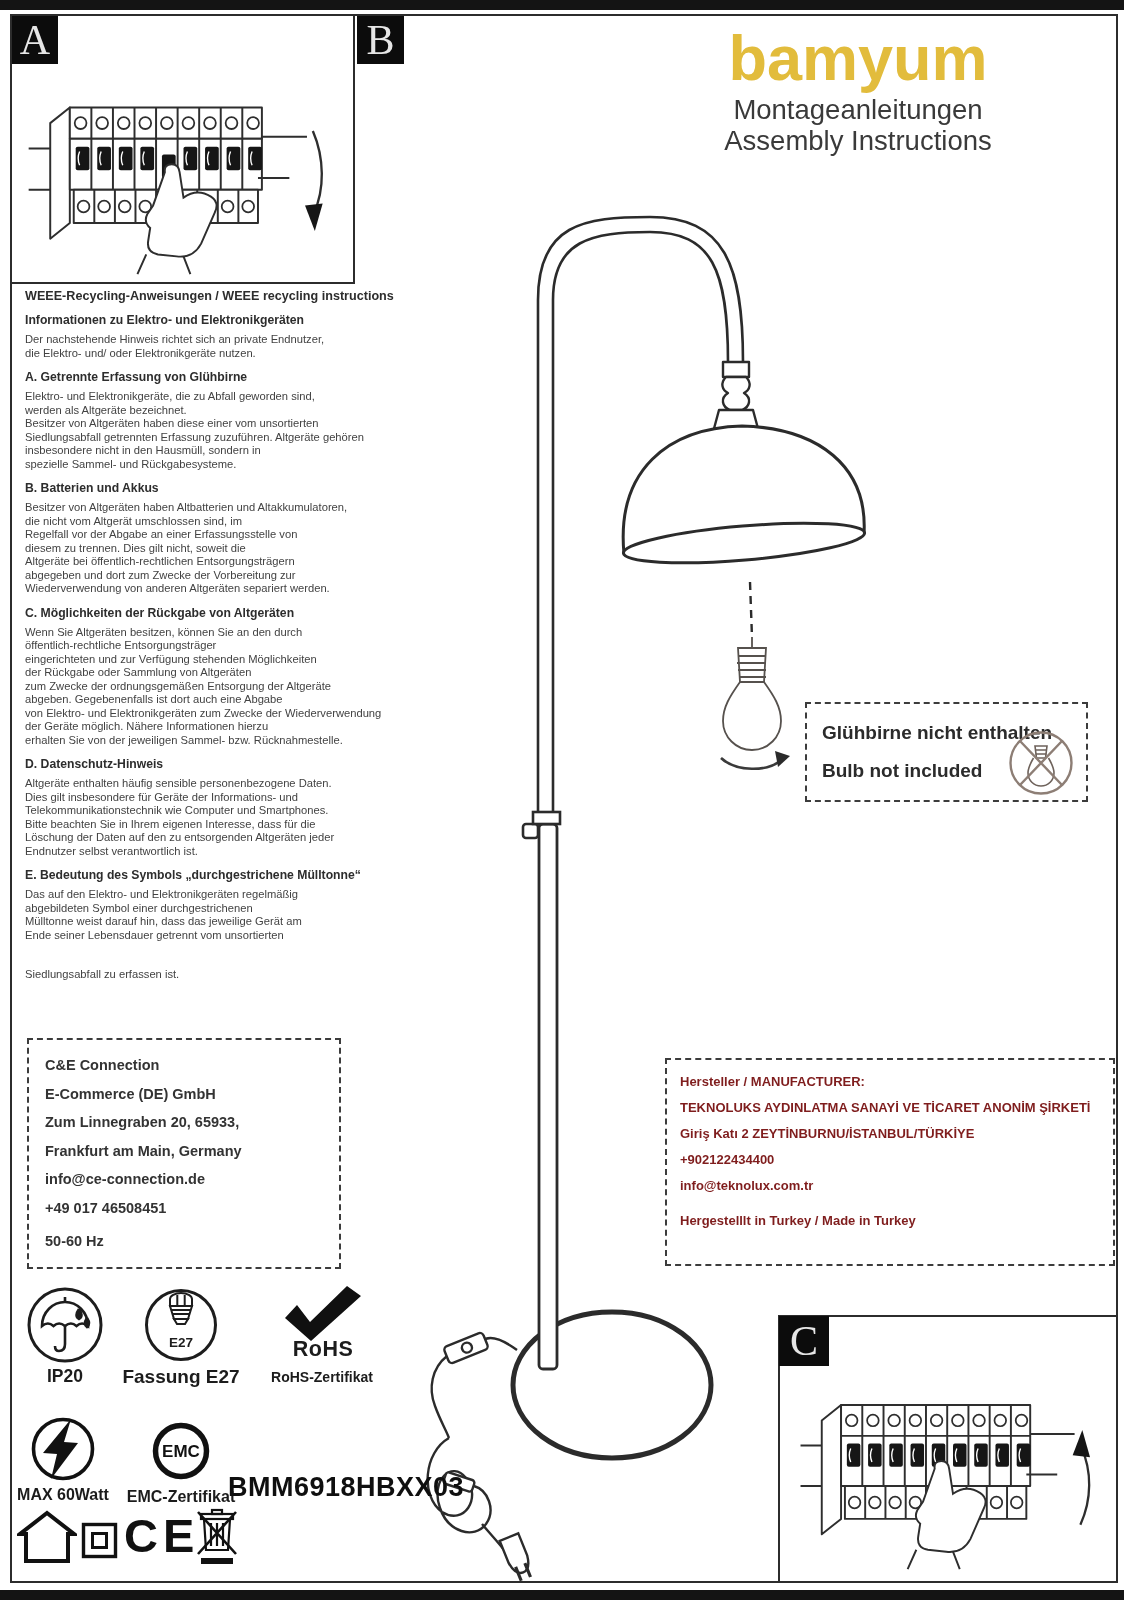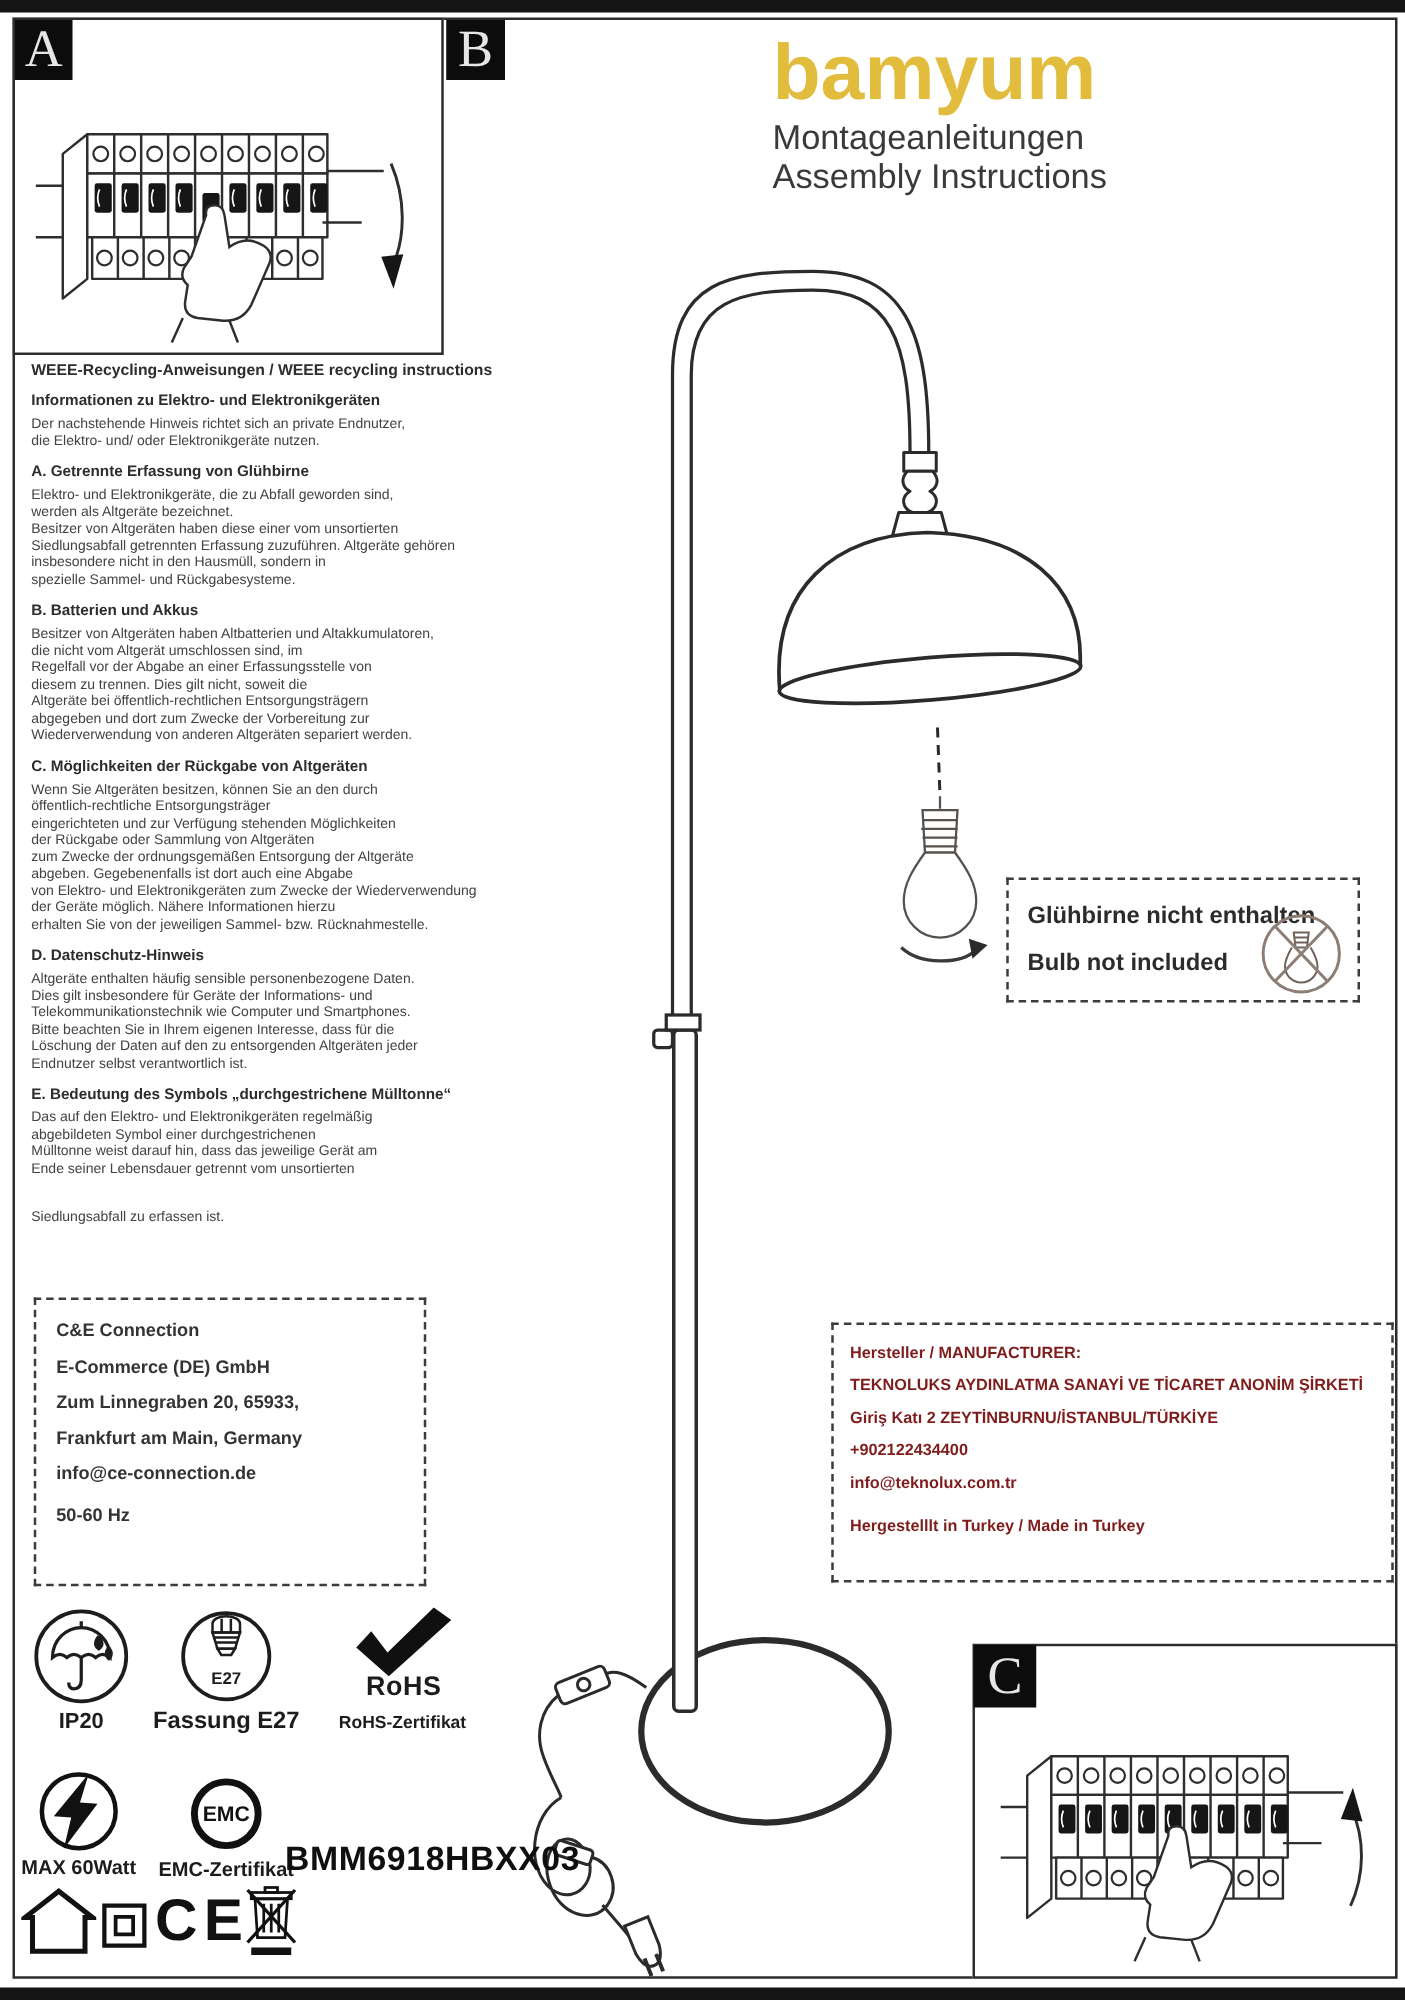--- a/index.html
+++ b/index.html
@@ -9,21 +9,21 @@
     overflow:hidden; color:#3c3c3c;
   }
   .abs { position:absolute; }
   .bar { background:#141414; }
   .frame { border:2px solid #2c2c2c; box-sizing:border-box; }
   .panel { border:2px solid #2c2c2c; box-sizing:border-box; background:#fff; }
   .badge {
     background:#0c0c0c; color:#e6e6e6; display:flex; align-items:center; justify-content:center;
     font-family:"Liberation Serif", serif; font-size:42px; line-height:1; box-sizing:border-box;
   }
-  .brand-block { text-align:left; }
+  .brand-block { text-align:center; }
   .brand { color:#e2bc3c; font-weight:bold; font-size:63px; line-height:64px; letter-spacing:0; }
   .subline { color:#3a3a3a; font-size:27.5px; line-height:31px; font-weight:normal; }
   .weee { width:438px; color:#424242; }
   .weee-title { font-size:12.6px; font-weight:bold; color:#2d2d2d; margin-bottom:10px; }
   .weee-h { font-size:12.2px; font-weight:bold; color:#2d2d2d; margin:10px 0 6px 0; }
   .weee-p { font-size:11.2px; line-height:13.5px; margin:0; white-space:pre-line; }
   .weee-footer { font-size:11.2px; margin-top:26px; }
   .dash { border:2px dashed #3c3c3c; box-sizing:border-box; background:#fff; }
   .rsp-line { font-size:14.5px; font-weight:bold; color:#333; line-height:28.5px; white-space:nowrap; }
   .rsp-last { margin-top:5px; }
@@ -218,20 +218,21 @@
     </svg>
   </div>
 
   <div class="abs dash" style="left:27px;top:1038px;width:314px;height:231px">
     <div style="padding:11px 0 0 16px">
       <div class="rsp-line">C&amp;E Connection</div>
       <div class="rsp-line">E-Commerce (DE) GmbH</div>
       <div class="rsp-line">Zum Linnegraben 20, 65933,</div>
       <div class="rsp-line">Frankfurt am Main, Germany</div>
       <div class="rsp-line">info@ce-connection.de</div>
+      <div class="rsp-line">+49 017 46508451</div>
       <div class="rsp-line rsp-last">50-60 Hz</div>
     </div>
   </div>
 
   <div class="abs dash" style="left:665px;top:1058px;width:450px;height:208px">
     <div style="padding:9px 0 0 13px">
       <div class="mfr-line">Hersteller / MANUFACTURER:</div>
       <div class="mfr-line">TEKNOLUKS AYDINLATMA SANAYİ VE TİCARET ANONİM ŞİRKETİ</div>
       <div class="mfr-line">Giriş Katı 2 ZEYTİNBURNU/İSTANBUL/TÜRKİYE</div>
       <div class="mfr-line">+902122434400</div>

